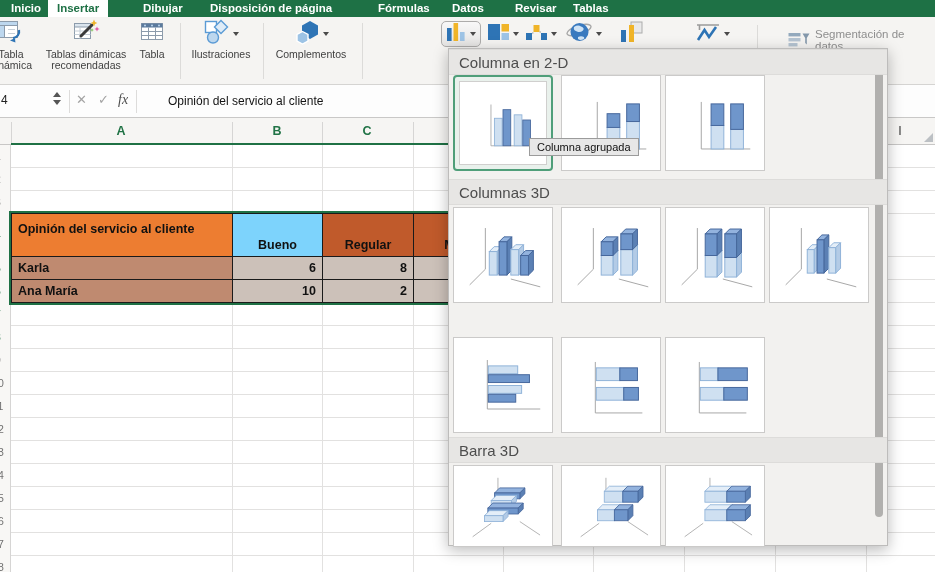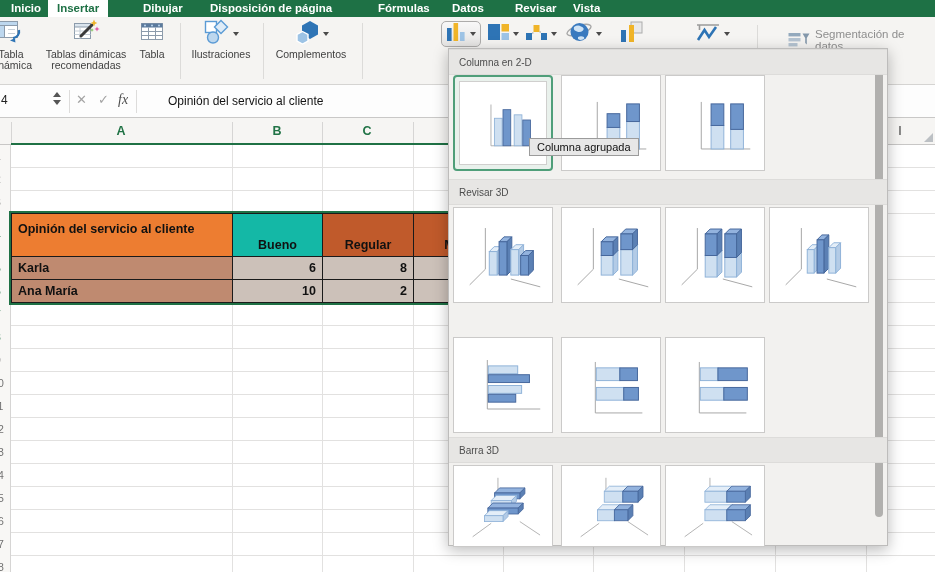--- a/index.html
+++ b/index.html
@@ -69,21 +69,21 @@
   td.t-chead { text-align:center; vertical-align:bottom; padding-bottom:4px; }
   td.t-rlabel { padding-left:6px; }
   td.t-val { text-align:right; padding-right:6px; }
 
   
   #chartmenu { position:absolute; left:448px; top:48px; width:440px; height:498px;
                background:#f2f1ef; border:1px solid #bdbcbb; box-shadow:0 4px 14px rgba(0,0,0,.28);
                z-index:10; }
   .menu-band { position:absolute; left:0; width:438px; height:26px; background:#e7e6e4;
                border-top:1px solid #dddcda; border-bottom:1px solid #dddcda;
-               font-size:10px; color:#4d4d4d; line-height:25px; padding-left:10px; }
+               font-size:15px; color:#4d4d4d; line-height:25px; padding-left:10px; }
   .tile { position:absolute; width:100px; height:95px; background:#fff;
           border:1px solid #cbcac9; overflow:hidden; }
   .tile.selected { border:2px solid #4f9e79; border-radius:4px; background:#e9f1ec; }
   .tile.selected .inner { position:absolute; left:4px; top:4px; right:4px; bottom:4px;
           background:#fff; border:1px solid #d0cfce; }
   #menu-tooltip { position:absolute; left:80px; top:89px; background:#e7e7e7;
                   border:1px solid #9b9b9b; font-size:11px; color:#111;
                   padding:2px 7px; white-space:nowrap; z-index:12; }
   #menu-scroll { position:absolute; right:4px; top:6px; width:8px; height:462px;
                  background:#b1b0ae; border-radius:4px; }
@@ -93,21 +93,21 @@
 
 <div id="app">
   <div id="tabbar" style="background: rgb(30, 113, 69);">
       <span class="tab" style="left:2px">Inicio</span>
       <span class="tab selected" style="left:48px">Insertar</span>
       <span class="tab" style="left:134px">Dibujar</span>
       <span class="tab" style="left:201px">Disposición de página</span>
       <span class="tab" style="left:369px">Fórmulas</span>
       <span class="tab" style="left:443px">Datos</span>
       <span class="tab" style="left:506px">Revisar</span>
-      <span class="tab" style="left:564px">Vista</span>
+      <span class="tab" style="left:564px">Tablas</span>
     </div>
   <div id="ribbon">
       <div class="rbtn" style="left:-24px;width:70px">
       <div class="icon-wrap">
           <span><svg width="26" height="26" viewBox="0 0 26 26">
               <rect x="1.5" y="2.5" width="18" height="16" fill="#fff" stroke="#8c9bab"></rect>
               <rect x="1.5" y="2.5" width="18" height="4" fill="#bdd7ee" stroke="#8c9bab"></rect>
               <rect x="1.5" y="6.5" width="5" height="12" fill="#bdd7ee" stroke="#8c9bab"></rect>
               <path d="M10,10.5 h7 M10,14.5 h7" stroke="#c6cfd8"></path>
               <path d="M21,11 a6.5,6.5 0 0 1 -6,8" fill="none" stroke="#2e74b5" stroke-width="2.2"></path>
@@ -309,21 +309,21 @@
       <table>
         <colgroup>
           <col style="width:221px">
           <col style="width:90px">
           <col style="width:91px">
           <col style="width:90px">
         </colgroup>
         <tbody>
           <tr style="height:43px">
   <td class="t-title" style="background:#ed7d31">Opinión del servicio al cliente</td>
-  <td class="t-chead" style="background:#14b8a6">Bueno</td>
+  <td class="t-chead" style="background:#7dd3fc">Bueno</td>
             <td class="t-chead" style="background:#c05a2b">Regular</td>
             <td class="t-chead" style="background:#c05a2b">Malo</td>
           </tr>
           <tr style="height:23px">
     <td class="t-rlabel" style="background:#bf8a70">Karla</td>
     <td class="t-val" style="background:#ccc1b9">6</td>
             <td class="t-val" style="background:#ccc1b9">8</td>
             <td class="t-val" style="background:#ccc1b9"></td>
           </tr>
           <tr style="height:23px">
@@ -356,21 +356,21 @@
           <rect x="66" y="46" width="13" height="28" fill="#cfe0f1" stroke="#8fb2d8"></rect>
           <rect x="66" y="28" width="13" height="18" fill="#6f96cb" stroke="#46679c"></rect>
         </svg></div>
       <div class="tile" style="left:216px;top:26px;height:96px"><svg viewBox="0 0 100 95" width="100%" height="100%">
           <path d="M36,26 L36,74 L86,74" fill="none" stroke="#a6a6a6"></path>
           <rect x="46" y="50" width="13" height="24" fill="#cfe0f1" stroke="#8fb2d8"></rect>
           <rect x="46" y="28" width="13" height="22" fill="#6f96cb" stroke="#46679c"></rect>
           <rect x="66" y="54" width="13" height="20" fill="#cfe0f1" stroke="#8fb2d8"></rect>
           <rect x="66" y="28" width="13" height="26" fill="#6f96cb" stroke="#46679c"></rect>
         </svg></div>
-      <div class="menu-band" style="top:130px">Revisar 3D</div>
+      <div class="menu-band" style="top:130px">Columnas 3D</div>
       <div class="tile" style="left:4px;top:158px;height:96px"><svg viewBox="0 0 100 95" width="100%" height="100%">
           <line x1="32" y1="20" x2="32" y2="62" stroke="#a6a6a6"></line>
           <line x1="32" y1="62" x2="16" y2="78" stroke="#a6a6a6"></line>
           <line x1="58" y1="72" x2="88" y2="80" stroke="#a6a6a6"></line>
           <path d="M36,44 L41,39 L49,39 L44,44 Z" fill="#e4eef8" stroke="#8fb2d8"></path>
           <path d="M44,44 L49,39 L49,63 L44,68 Z" fill="#b3cbe6" stroke="#8fb2d8"></path>
           <rect x="36" y="44" width="8" height="24" fill="#cfe0f1" stroke="#8fb2d8"></rect>
           <path d="M46,34 L51,29 L59,29 L54,34 Z" fill="#93b3de" stroke="#46679c"></path>
           <path d="M54,34 L59,29 L59,63 L54,68 Z" fill="#5b80b4" stroke="#46679c"></path>
           <rect x="46" y="34" width="8" height="34" fill="#6f96cb" stroke="#46679c"></rect>

